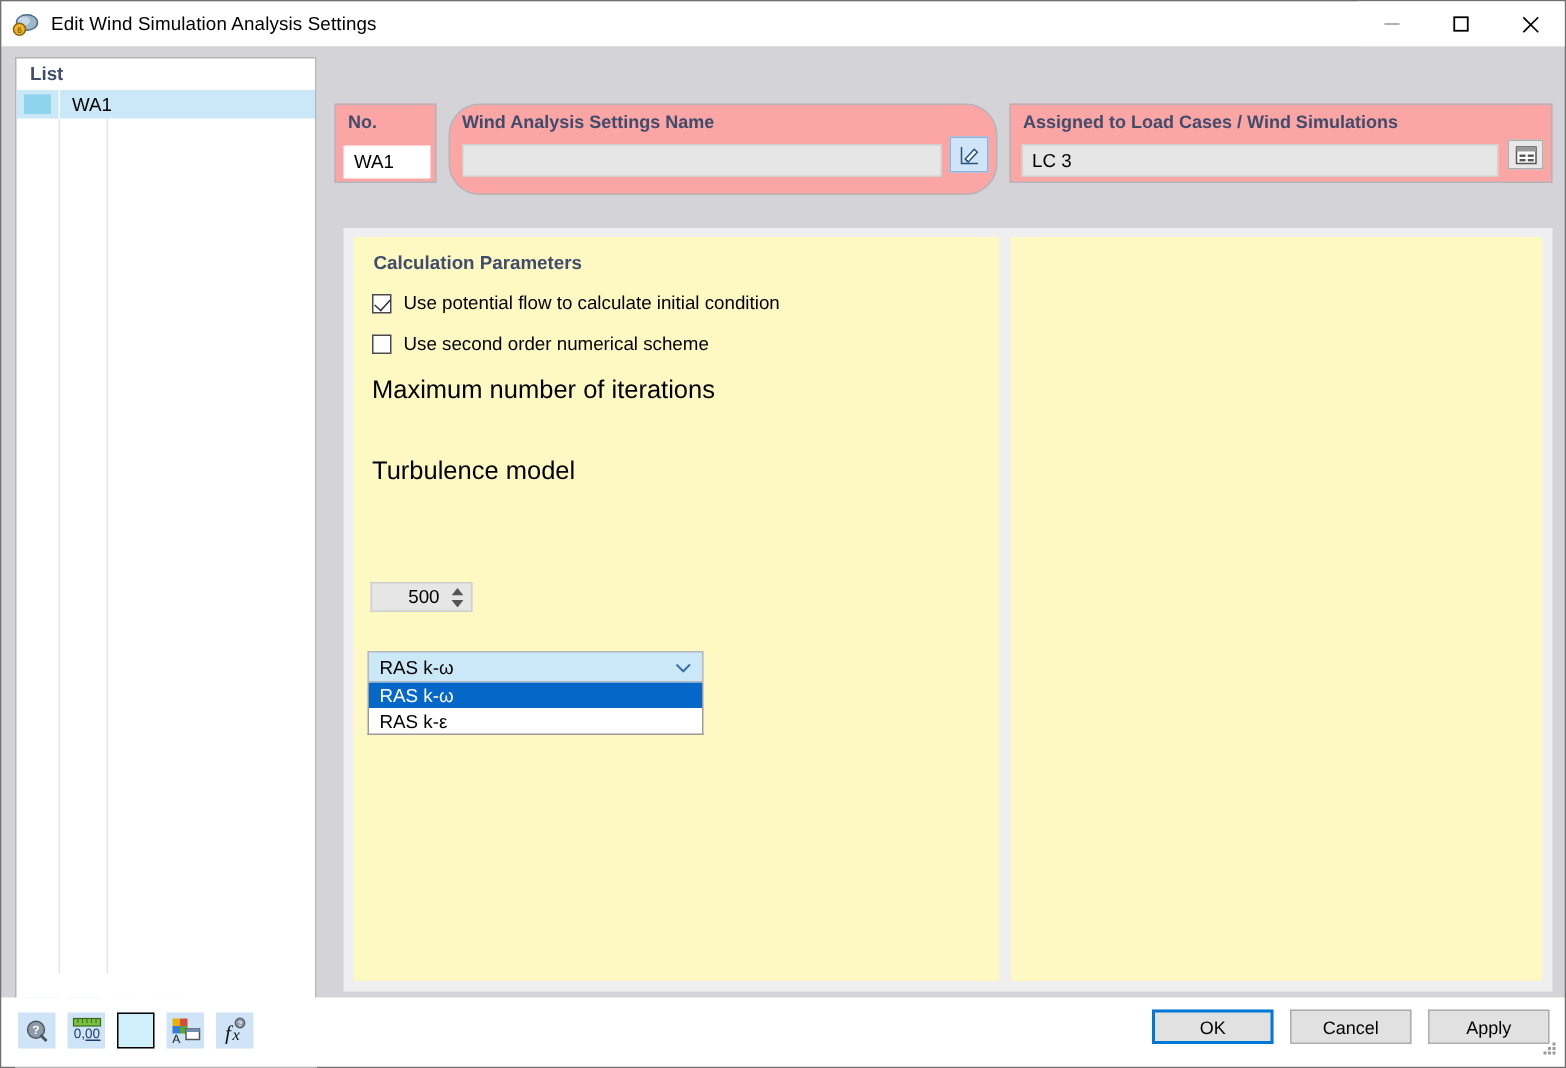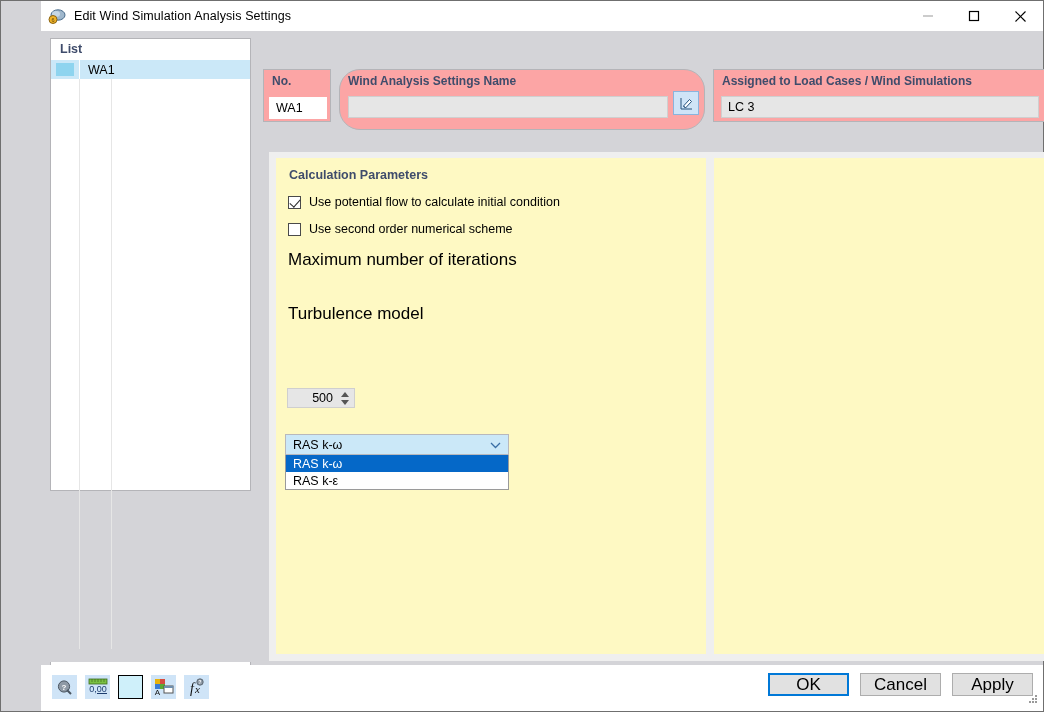--- a/index.html
+++ b/index.html
@@ -12,21 +12,21 @@
     color: #000;
     background: #ffffff;
   }
 
   
   .window {
     position: absolute; left: 0; top: 0;
     width: 1044px; height: 712px;
     background: #d4d4d8;
     border: 1px solid #6f6f6f;
-    display: flex; flex-direction: column; padding-left: 40px;
+    display: flex; flex-direction: column;
   }
 
   
   .titlebar {
     height: 30px; min-height: 30px;
     background: #ffffff;
     display: flex; align-items: center;
     position: relative;
   }
   .app-icon {
@@ -54,21 +54,21 @@
   .body-area {
     flex: 1;
     background: #d4d4d8;
     position: relative;
   }
 
   
   .list-panel {
     position: absolute;
     left: 9px; top: 7px;
-    width: 201px; height: 453px;
+    width: 201px; height: 674px;
     background: #ffffff;
     border: 1px solid #b4b4b8;
   }
   .list-header {
     height: 21px;
     font-size: 12.5px; font-weight: bold;
     color: #3f4c6b;
     padding: 3px 0 0 9px;
   }
   .list-rows { position: relative; }
@@ -294,21 +294,21 @@
 
   .dlg-buttons {
     position: absolute; right: 10px; top: 8px;
     display: flex; gap: 11px;
   }
   .dbtn {
     width: 81px; height: 23px;
     background: #e1e1e1;
     border: 1px solid #adadad;
     display: flex; align-items: center; justify-content: center;
-    font-size: 17px;
+    font-size: 12px;
   }
   .dbtn.default { border: 2px solid #0078d7; }
 
   .grip { position: absolute; right: 4px; bottom: 3px; }
 </style>
 </head>
 <body>
 
 <div class="window">
 

